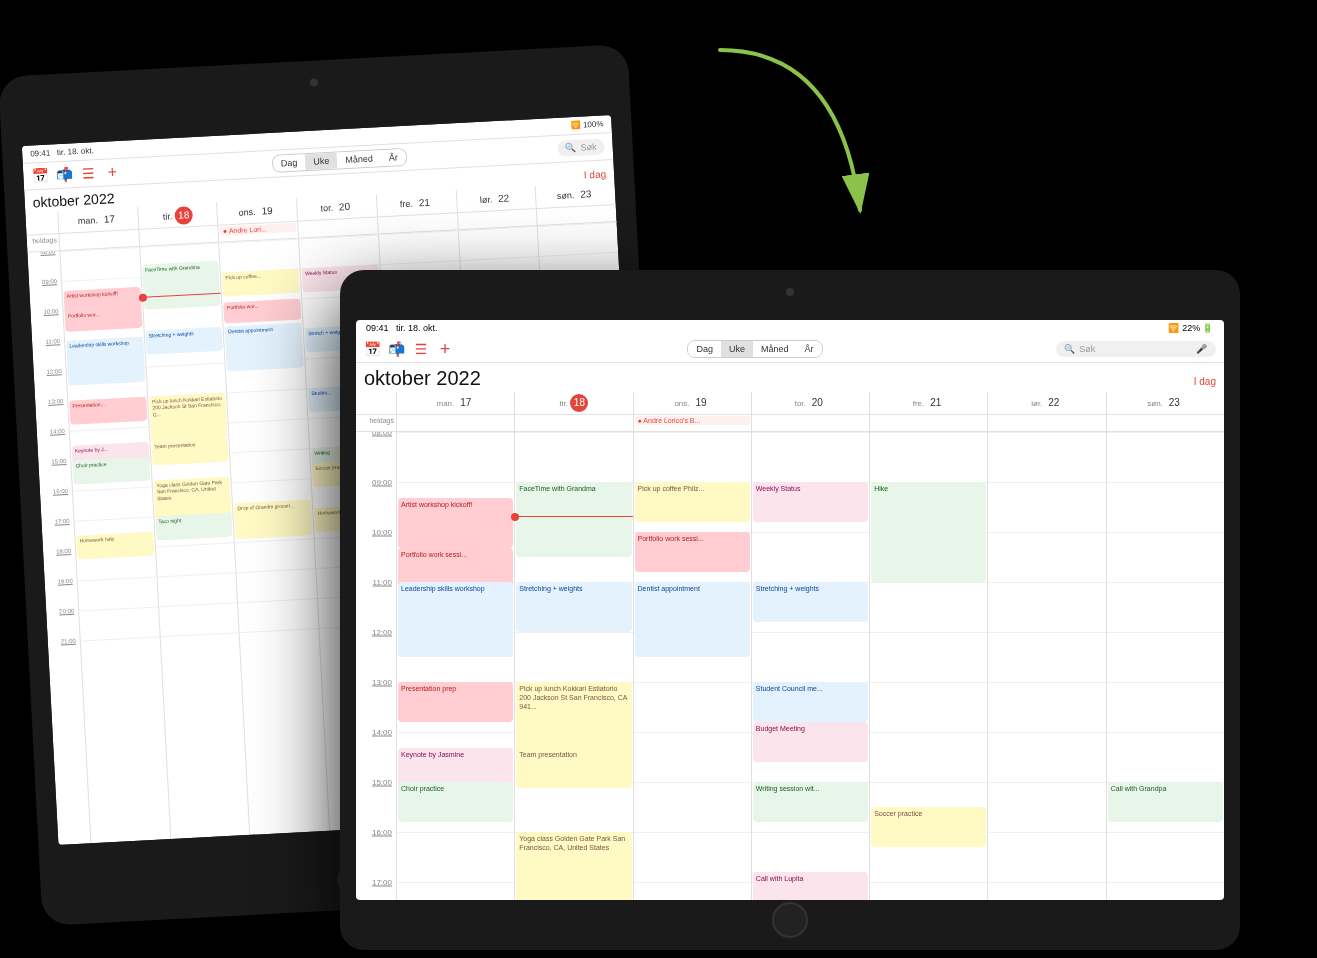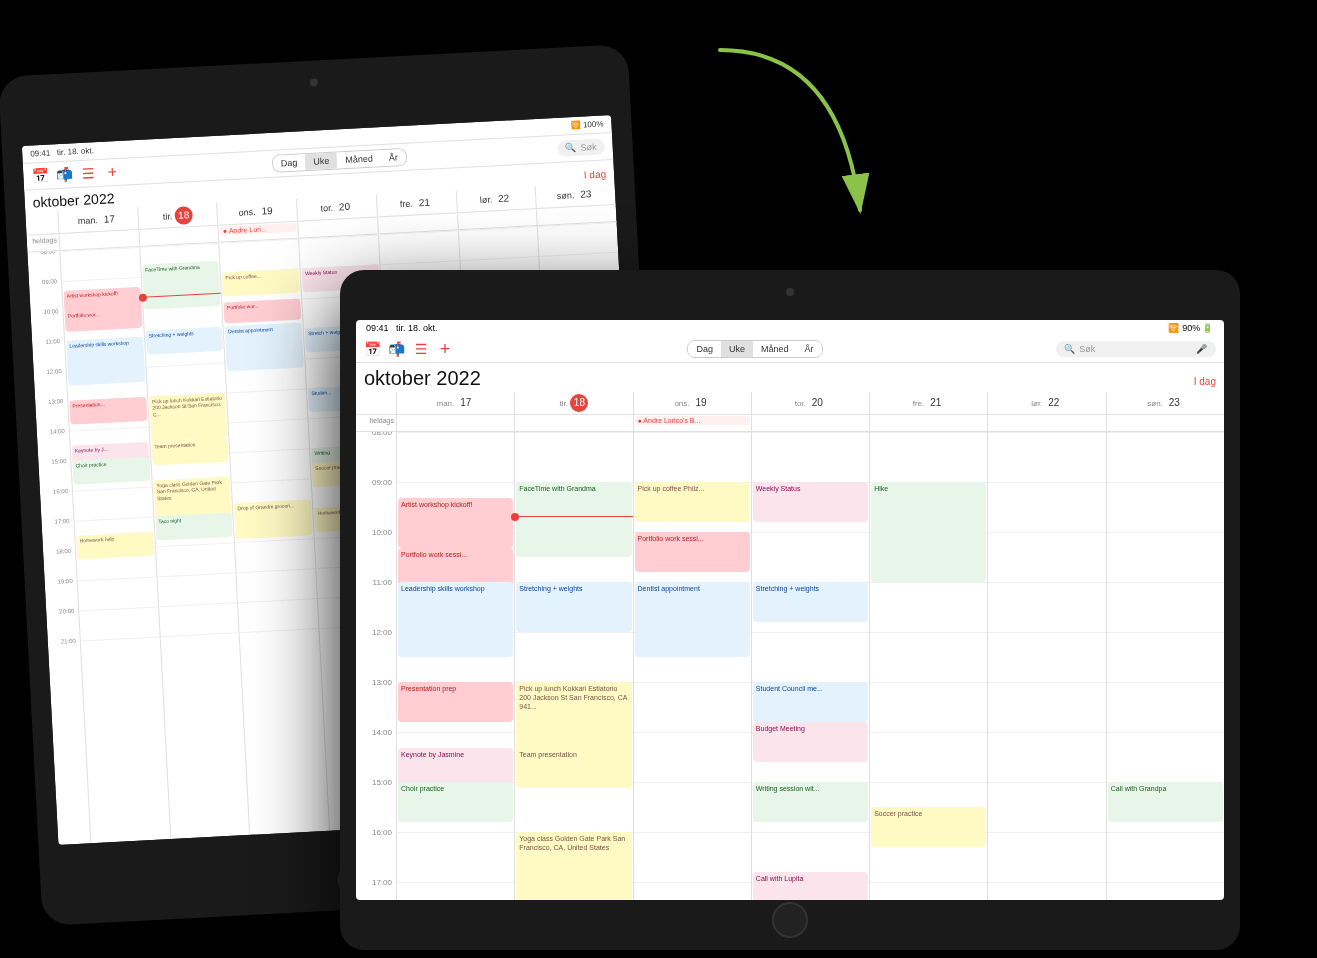--- a/index.html
+++ b/index.html
@@ -240,20 +240,21 @@
       width: 40px;
       flex-shrink: 0;
       position: relative;
     }
     .time-label {
       position: absolute;
       right: 4px;
       font-size: 7px;
       color: #888;
       transform: translateY(-50%);
+      text-decoration: underline;
     }
     .days-body {
       display: flex;
       flex: 1;
       position: relative;
     }
     .day-body-col {
       flex: 1;
       border-left: 1px solid #e0e0e0;
       position: relative;
@@ -535,21 +536,21 @@
   <div class="home-button"></div>
 </div>
 
 <div class="ipad-front">
   <div class="camera"></div>
   <div class="screen">
     <div class="cal-app" id="cal-large">
 
       <div style="display:flex;justify-content:space-between;padding:3px 10px;font-size:9px;flex-shrink:0">
         <span>09:41 &nbsp; tir. 18. okt.</span>
-        <span>🛜 90% 🔋</span>
+        <span>🛜 22% 🔋</span>
       </div>
 
       <div class="cal-toolbar">
         <span class="cal-icon">📅</span>
         <span class="cal-icon">📬</span>
         <span class="cal-icon">☰</span>
         <span class="cal-icon" style="font-size:18px;font-weight:300;color:#e5433c">+</span>
         <div class="view-switcher" style="margin:0 auto">
           <button class="view-btn">Dag</button>
           <button class="view-btn active">Uke</button>

